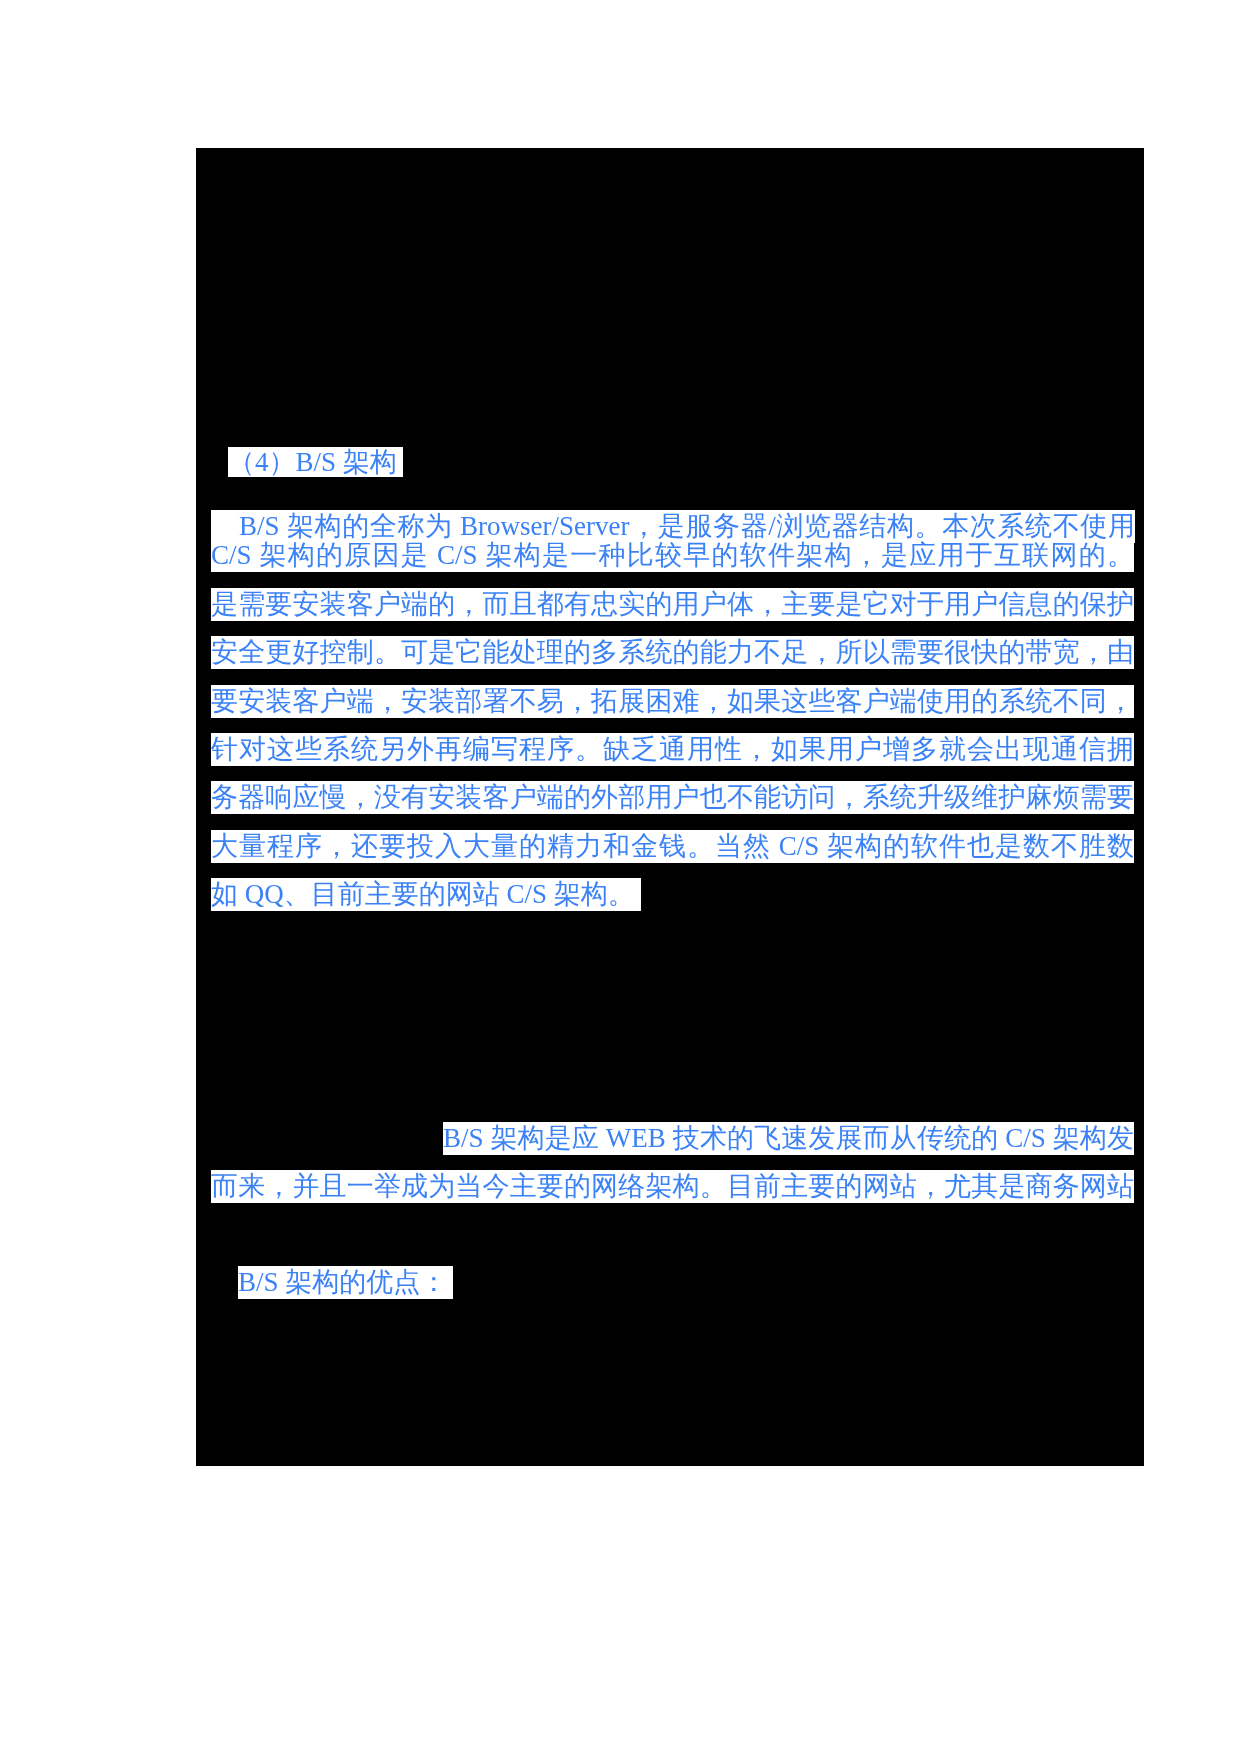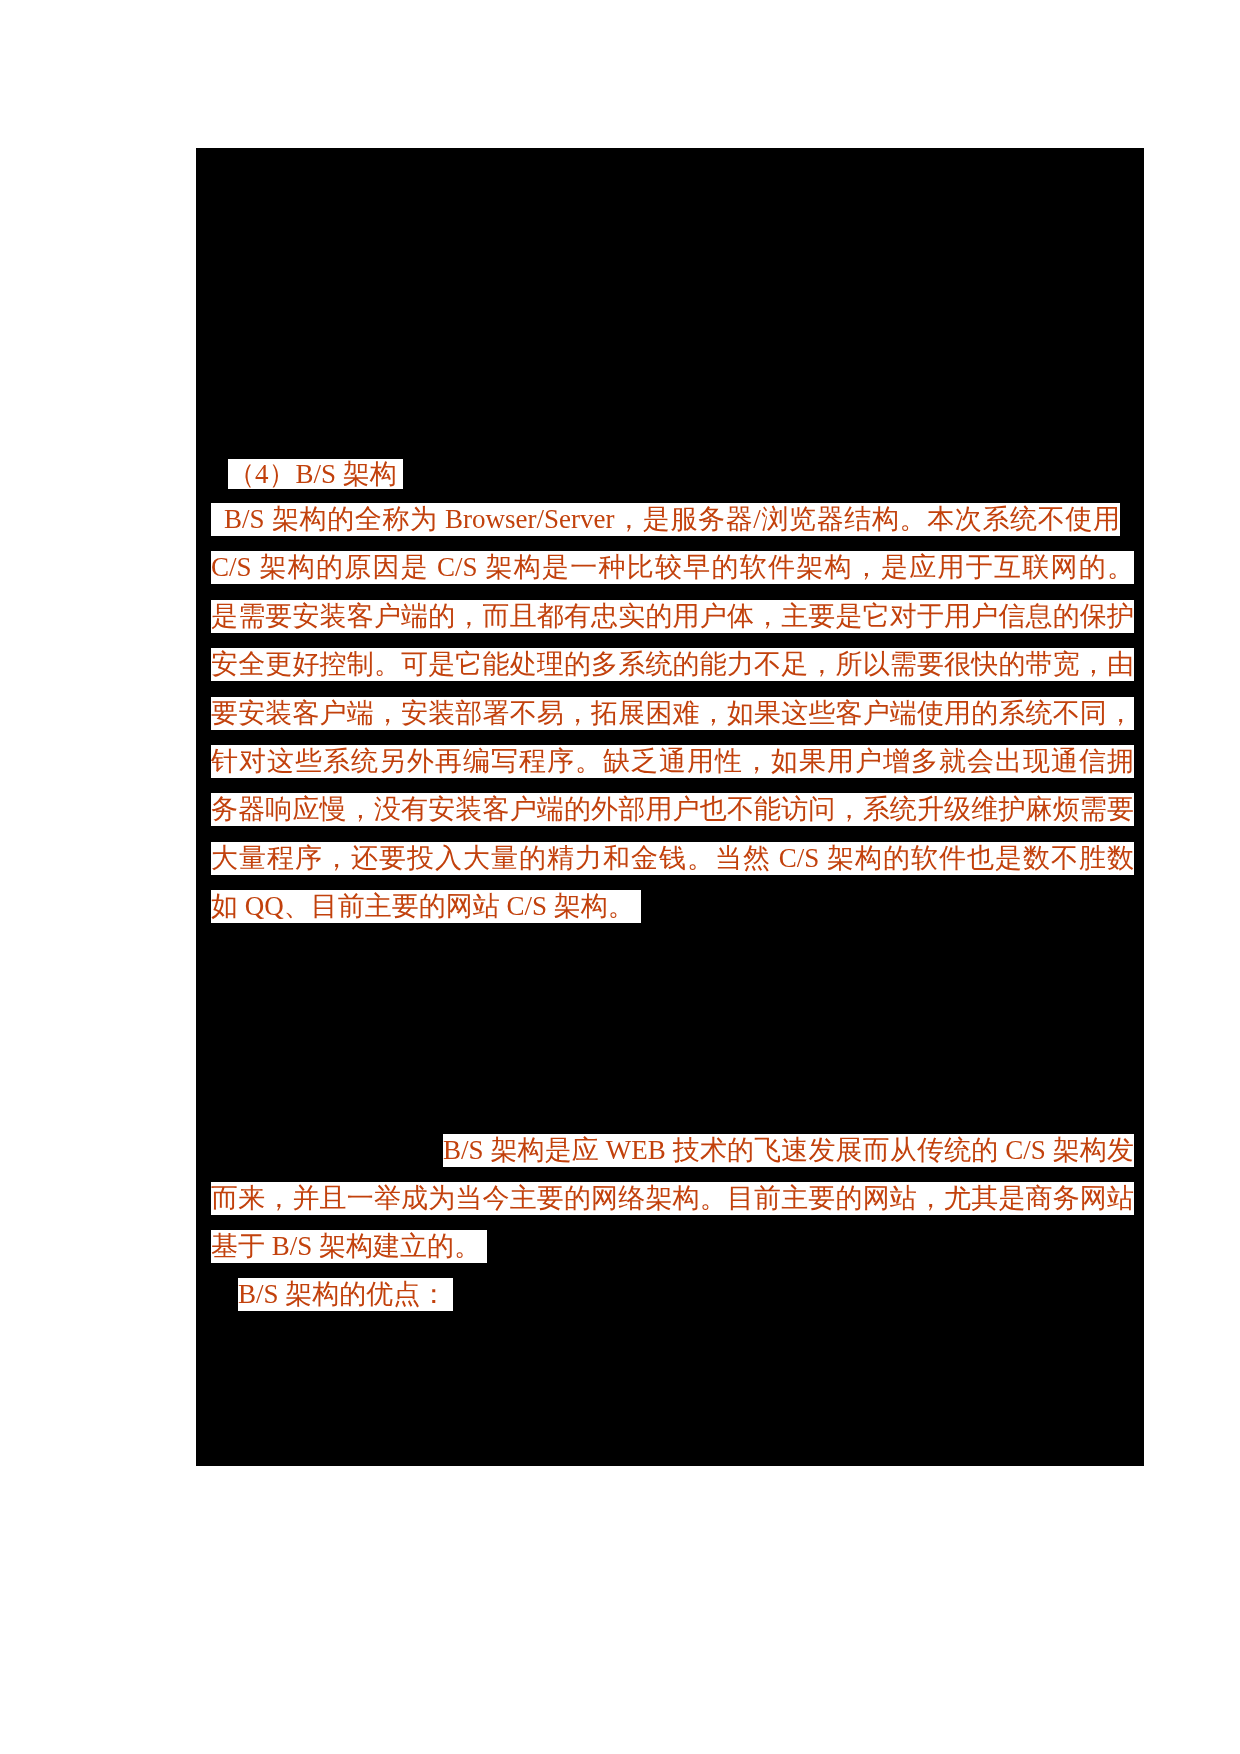--- a/index.html
+++ b/index.html
@@ -23,36 +23,35 @@
     height: 1318px;
     background: #000000;
   }
   
   .line {
     position: absolute;
     height: 33px;
     line-height: 33px;
     font-size: 27px;
     background: #ffffff;
-    color: #c2410c;
+    color: #3b82f6;
     white-space: normal;
     overflow: hidden;
-    margin-top: 12px;
   }
   .just {
     text-align: justify;
     text-align-last: justify;
   }
   .fit {
     white-space: nowrap;
     padding-right: 6px;
   }
   
   .heading   { left: 32px;  top: 299px; height: 30px; line-height: 30px; }
-  .p1-l0     { left: 15px;  top: 343px; width: 896px; padding-left: 13px; }
+  .p1-l0     { left: 15px;  top: 362px; width: 896px; padding-left: 28px; }
   .p1-l1     { left: 15px;  top: 391px; width: 923px; }
   .p1-l2     { left: 15px;  top: 440px; width: 923px; }
   .p1-l3     { left: 15px;  top: 488px; width: 923px; }
   .p1-l4     { left: 15px;  top: 537px; width: 923px; }
   .p1-l5     { left: 15px;  top: 585px; width: 923px; }
   .p1-l6     { left: 15px;  top: 633px; width: 923px; }
   .p1-l7     { left: 15px;  top: 682px; width: 923px; }
   .p1-l8     { left: 15px;  top: 730px; }
   .p2-l0     { left: 247px; top: 974px; width: 691px; }
   .p2-l1     { left: 15px;  top: 1022px; width: 923px; }
@@ -72,18 +71,17 @@
     <div class="line p1-l2 just">是需要安装客户端的，而且都有忠实的用户体，主要是它对于用户信息的保护更加</div>
     <div class="line p1-l3 just">安全更好控制。可是它能处理的多系统的能力不足，所以需要很快的带宽，由于需</div>
     <div class="line p1-l4 just">要安装客户端，安装部署不易，拓展困难，如果这些客户端使用的系统不同，还要</div>
     <div class="line p1-l5 just">针对这些系统另外再编写程序。缺乏通用性，如果用户增多就会出现通信拥堵，服</div>
     <div class="line p1-l6 just">务器响应慢，没有安装客户端的外部用户也不能访问，系统升级维护麻烦需要更改</div>
     <div class="line p1-l7 just">大量程序，还要投入大量的精力和金钱。当然 C/S 架构的软件也是数不胜数的，比</div>
     <div class="line p1-l8 fit">如 QQ、目前主要的网站 C/S 架构。</div>
 
     <div class="line p2-l0 just">B/S 架构是应 WEB 技术的飞速发展而从传统的 C/S 架构发展</div>
     <div class="line p2-l1 just">而来，并且一举成为当今主要的网络架构。目前主要的网站，尤其是商务网站都是</div>
-    <div class="line p2-l2 fit">基于 B/S 架构建立的。</div>
 
     <div class="line subheading fit">B/S 架构的优点：</div>
 
   </div>
 </div>
 
 </body></html>

